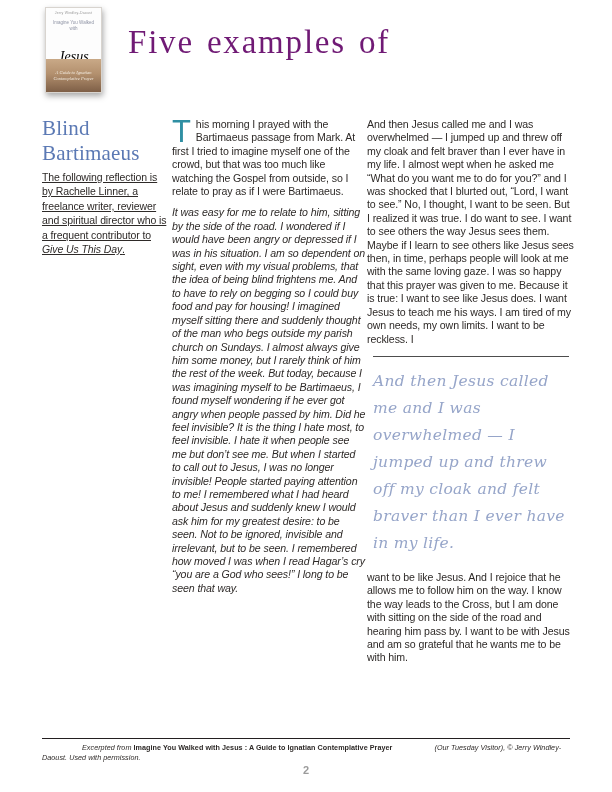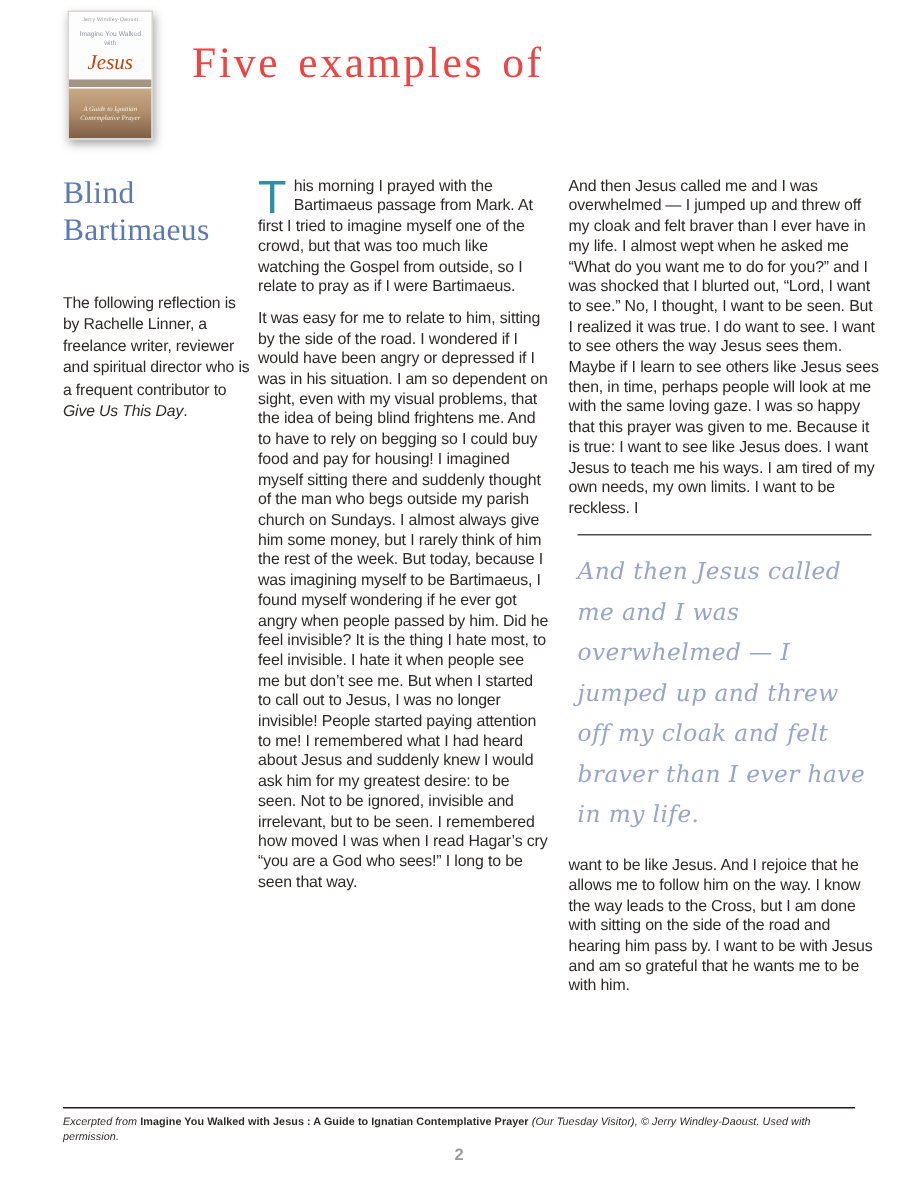--- a/index.html
+++ b/index.html
@@ -12,68 +12,68 @@
 
   
   .cover {
     position:absolute; left:45px; top:7px; width:57px; height:86px;
     background:#fdfdfd; border:1px solid #d8d4cf;
     box-shadow:1px 3px 6px rgba(0,0,0,.35);
     overflow:hidden;
   }
   .cover-author { margin-top:3px; text-align:center; font-size:3.5px; color:#9a9a9a; letter-spacing:.2px; }
   .cover-pretitle { margin:5px 7px 0; text-align:center; font-size:4.5px; line-height:5.5px; color:#8e93a4; }
-  .cover-title { margin-top:4px; text-align:center; font-family:"Liberation Serif", serif; font-style:italic; font-size:14px; color:#c2410c; }
+  .cover-title { margin-top:18px; text-align:center; font-family:"Liberation Serif", serif; font-style:italic; font-size:14px; color:#000000; }
   .cover-banner { margin-top:2px; height:5px; background:#93816e; opacity:.85; }
   .cover-photo {
     position:absolute; left:0; right:0; bottom:0; height:33px;
     background:linear-gradient(180deg,#c9a987 0%, #b3906e 45%, #7e5f47 100%);
     display:flex; align-items:center; justify-content:center;
   }
   .cover-subtitle { text-align:center; font-family:"Liberation Serif", serif; font-style:italic; font-size:4.5px; line-height:5.5px; color:#f4ede2; padding:0 5px; }
 
   
   .page-title {
     position:absolute; left:128px; top:24px; width:430px;
     font-family:"Liberation Serif", serif; font-weight:400;
-    font-size:29px; line-height:37px; color:#ef4444;
+    font-size:33px; line-height:37px; color:#701a75;
     letter-spacing:1.8px; word-spacing:3px;
   }
 
   
   .sidebar { position:absolute; left:42px; top:116px; width:126px; }
   .sidebar-heading {
     font-family:"Liberation Serif", serif; font-weight:400;
     font-size:21px; line-height:25px; color:#5b79b4; letter-spacing:.2px;
   }
-  .sidebar-desc { margin-top:29px; font-size:10.5px; line-height:14.4px; color:#2e2a28; letter-spacing:-.1px; }
+  .sidebar-desc { margin-top:4px; font-size:10.5px; line-height:14.4px; color:#2e2a28; letter-spacing:-.1px;text-decoration:underline; }
   .sidebar-desc .it { font-style:italic; }
 
   
   .col { position:absolute; top:118px; font-size:10.6px; line-height:13.4px; color:#2e2a28; letter-spacing:-.1px; }
-  .col p + p { margin-top:8px; }
+  .col p + p { margin-top:8px;font-style:italic; }
   .col1 { left:172px; width:194px; }
-  .col2 { left:379px; width:208px; }
+  .col2 { left:367px; width:208px; }
   .dropcap {
     float:left; font-size:31px; line-height:25px; padding-top:1px;
     margin-right:5px; color:#2f8fa3; font-weight:400;
   }
 
   
   .pullquote { margin:10px 6px 14px 6px; border-top:1px solid #4d4d4d; padding-top:11px; }
   .pullquote-text {
     font-family:"DejaVu Serif", serif; font-style:italic;
     font-size:15.5px; line-height:27px; color:#96a5c9; letter-spacing:.3px;
   }
 
   
   .footer { position:absolute; left:42px; top:738px; width:528px; }
   .footer-rule { border-top:1.5px solid #231f20; margin-bottom:4px; }
   .fineprint { font-size:7.2px; line-height:9.6px; color:#2e2a28; letter-spacing:.05px; }
-  .fineprint .it { font-style:italic; }
+  .fineprint .it { font-style:italic;margin-left:40px; }
   .fineprint .rm { font-style:normal;font-weight:bold; }
   .page-number {
     position:absolute; left:0; right:0; top:764px; text-align:center;
     font-size:11px; font-weight:bold; color:#9b9b9b;
   }
 </style>
 </head>
 <body>
 
 <div class="page">

